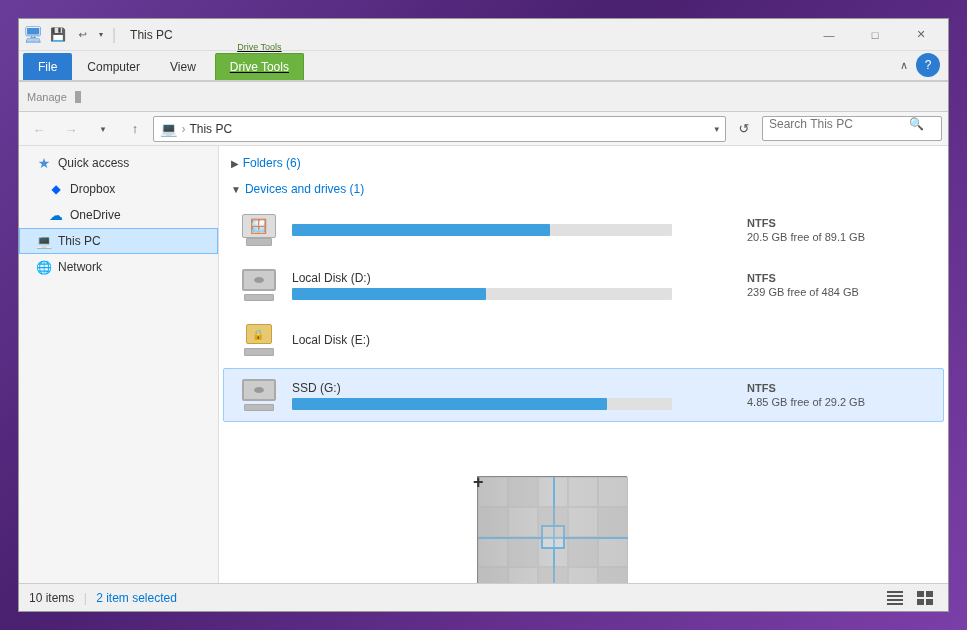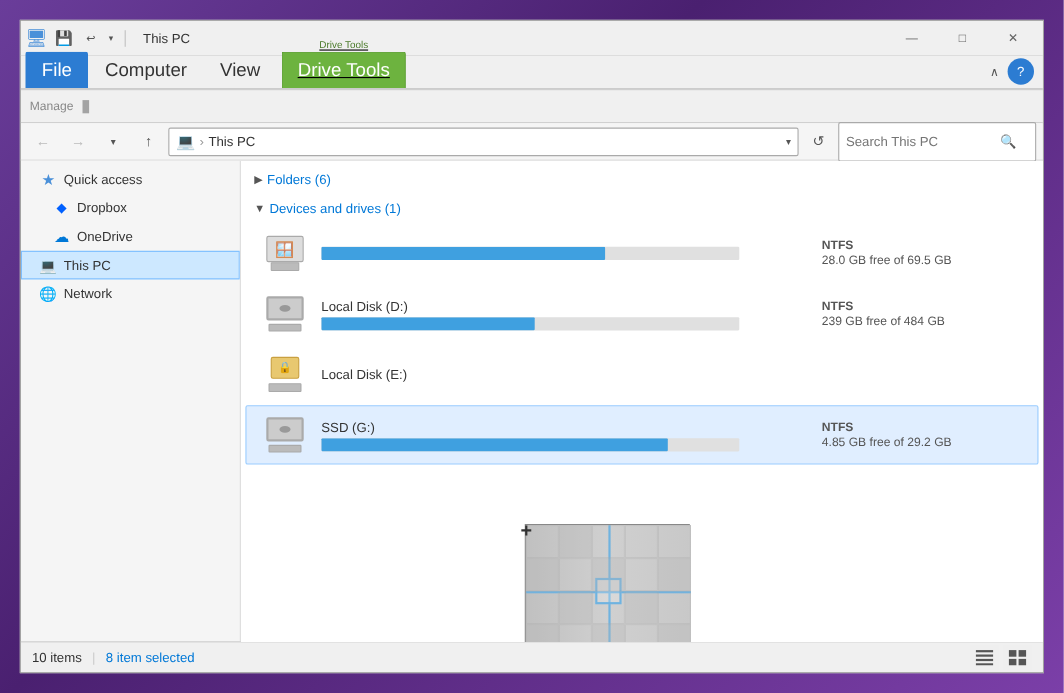--- a/index.html
+++ b/index.html
@@ -69,21 +69,21 @@
       background: transparent;
     }
 
     
     .ribbon {
       background: #f0f0f0;
       border-bottom: 1px solid #ccc;
     }
     .ribbon-tab {
       padding: 6px 14px;
-      font-size: 17px;
+      font-size: 12px;
       cursor: pointer;
       border: 1px solid transparent;
       border-bottom: none;
       background: transparent;
       color: #333;
     }
     .ribbon-tab.active-green {
       background: #6db33f;
       color: white;
       border: 1px solid #5a9e30;
@@ -149,23 +149,23 @@
       height: 26px;
       background: white;
       border: 1px solid #aaa;
       border-radius: 2px;
       padding: 0 6px;
       font-size: 12px;
       color: #333;
     }
     .search-box {
       display: flex;
-      align-items: center;
+      align-items: flex-start;
       width: 180px;
-      height: 36px;
+      height: 25px;
       background: white;
       border: 1px solid #aaa;
       border-radius: 2px;
       padding: 0 6px;
     }
     .search-box input {
       border: none;
       outline: none;
       font-size: 12px;
       color: #999;
@@ -478,21 +478,21 @@
             <div style="position:absolute;bottom:0;left:4px;width:26px;height:8px;background:#bbb;border:1px solid #aaa;border-radius:1px;"></div>
           </div>
         </div>
         <div class="drive-info">
           <div class="progress-bar-bg">
             <div class="progress-bar-fill" style="width:68%;"></div>
           </div>
         </div>
         <div class="drive-meta">
           <div class="drive-meta-label">NTFS</div>
-          <div>28.0 GB free of 69.5 GB</div>
+          <div>20.5 GB free of 89.1 GB</div>
         </div>
       </div>
 
       <div class="drive-item">
         <div class="drive-icon">
           <div style="position:relative;width:36px;height:32px;">
             <div style="width:34px;height:22px;background:#ccc;border:2px solid #aaa;border-radius:2px;display:flex;align-items:center;justify-content:center;">
               <div style="width:10px;height:6px;background:#999;border-radius:50%;"></div>
             </div>
             <div style="position:absolute;bottom:0;left:2px;width:30px;height:7px;background:#bbb;border:1px solid #aaa;border-radius:1px;"></div>
@@ -582,21 +582,21 @@
 
       </div>
 
     </div>
   </div>
 
   <div class="status-bar">
     <div>
       <span>10 items</span>
       <span style="margin:0 6px;color:#ccc;">|</span>
-      <span style="color:#0078d7;">8 item selected</span>
+      <span style="color:#0078d7;">2 item selected</span>
     </div>
     <div class="status-right">
       <button class="view-btn">
         <svg width="16" height="14" viewBox="0 0 16 14">
           <rect x="0" y="0" width="16" height="2" fill="#555"></rect>
           <rect x="0" y="4" width="16" height="2" fill="#555"></rect>
           <rect x="0" y="8" width="16" height="2" fill="#555"></rect>
           <rect x="0" y="12" width="16" height="2" fill="#555"></rect>
         </svg>
       </button>

